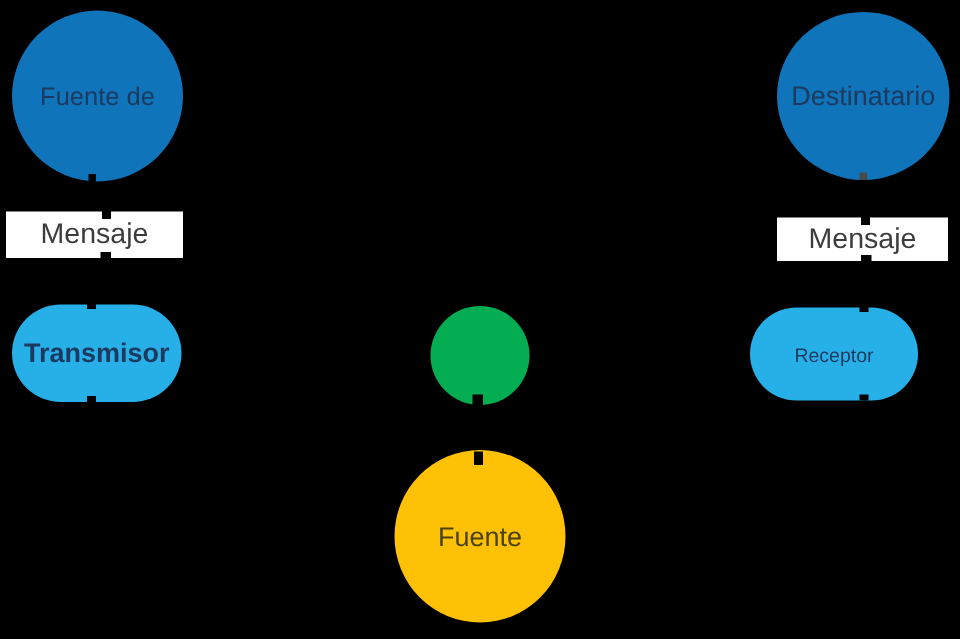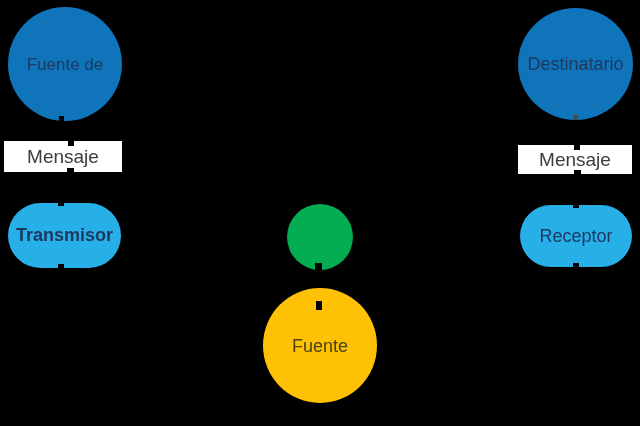--- a/index.html
+++ b/index.html
@@ -43,31 +43,31 @@
     background: var(--label_bg); color: var(--message_text);
     font-size: 19px;
   }
   #transmitter {
     left: 8px; top: 203px; width: 113px; height: 65px; border-radius: 33px;
     background: var(--node_cyan); color: var(--circle_text);
     font-size: 18px;
     font-weight: bold;
   }
   #receiver {
-    left: 520px; top: 205px; width: 112px; height: 62px; border-radius: 31px;
+    left: 500px; top: 205px; width: 112px; height: 62px; border-radius: 31px;
     background: var(--node_cyan); color: var(--circle_text);
-    font-size: 18px;
+    font-size: 13px;
     align-items: center;
   }
   #channel {
     left: 287px; top: 204px; width: 66px; height: 66px;
     background: var(--node_green);
   }
   #noise-source {
-    left: 263px; top: 288px; width: 114px; height: 115px;
+    left: 263px; top: 300px; width: 114px; height: 115px;
     background: var(--node_yellow); color: var(--noise_text);
     font-size: 18px; line-height: 22px; gap: 31px;
   }
 
   
   .notch { position: absolute; background: #000; }
   .notch.gray { background: #4a4a4a; }
   #n-msgl-top    { left: 68px;  top: 140px; width: 6px; height: 6px; }
   #n-msgl-bottom { left: 67px;  top: 168px; width: 7px; height: 6px; }
   #n-msgr-top    { left: 574px; top: 144px; width: 6px; height: 6px; }

